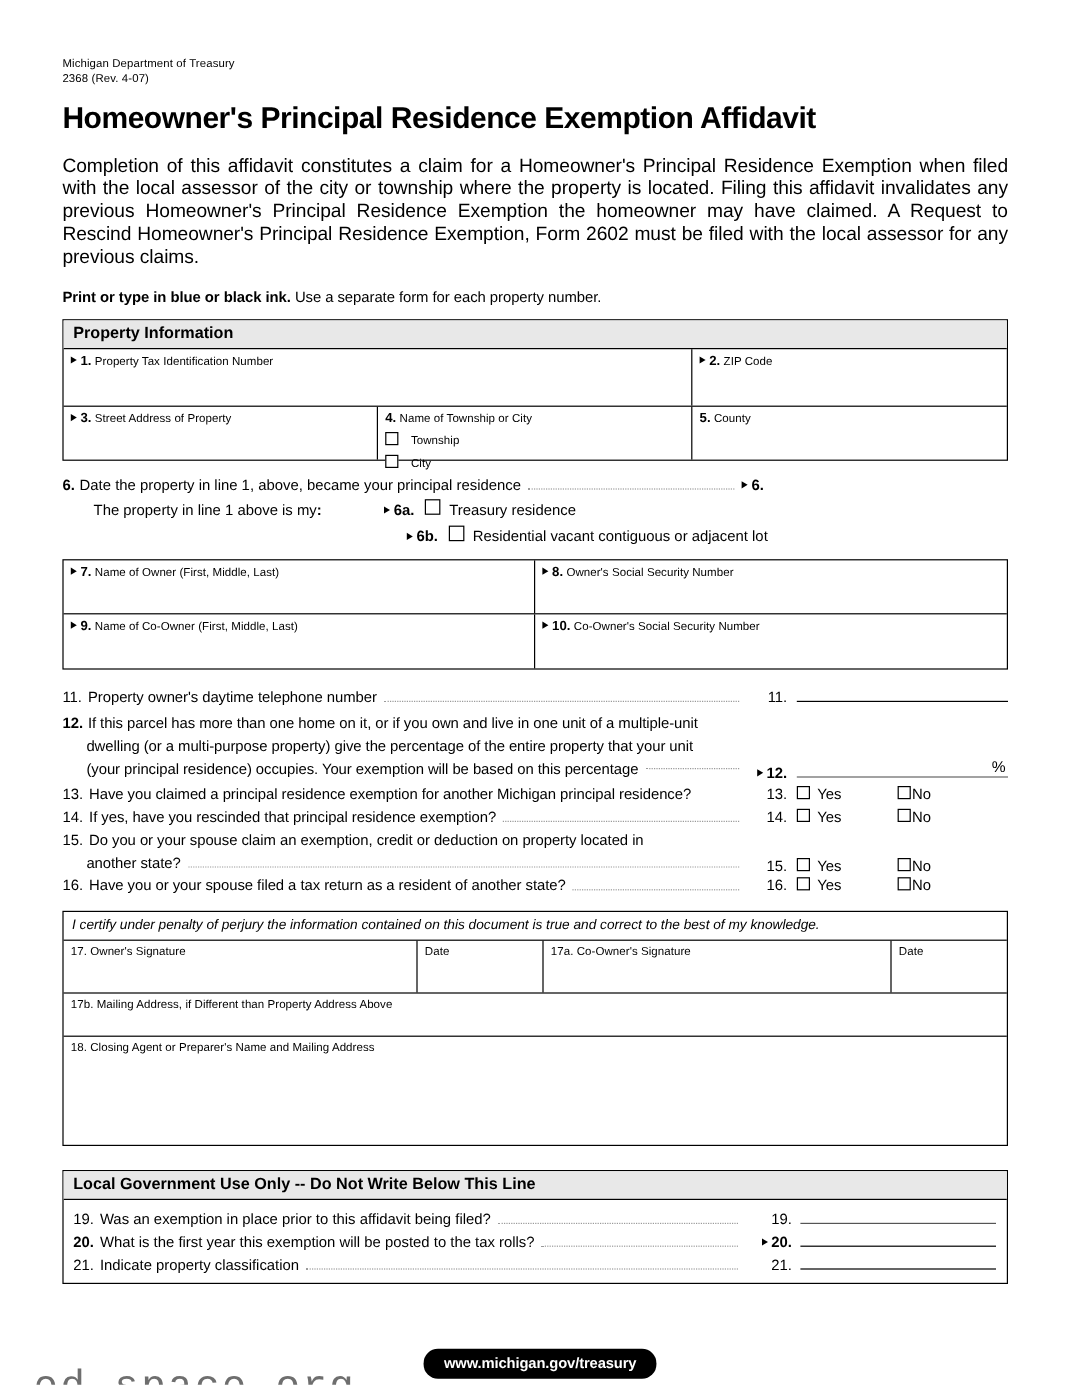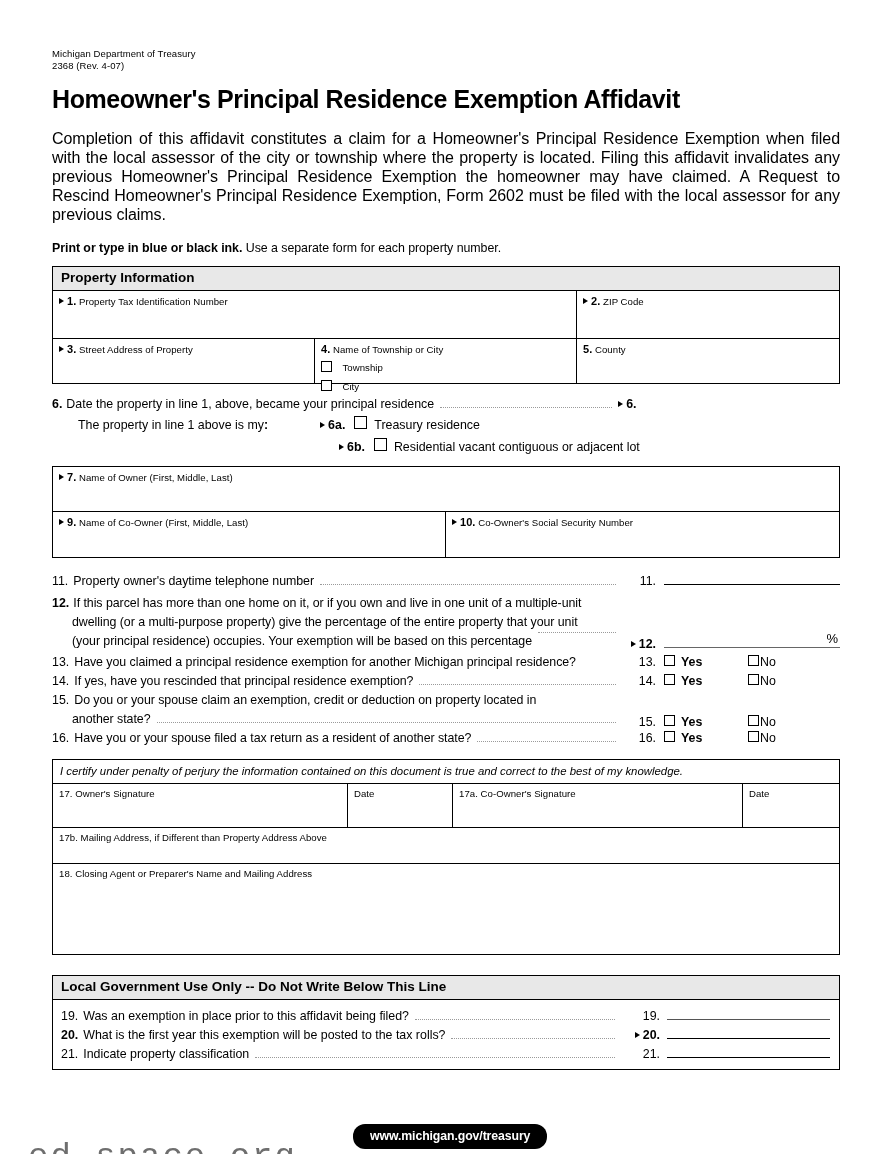--- a/index.html
+++ b/index.html
@@ -72,21 +72,21 @@
   .ow-row { height: 45px; }
 
   
   .qlist { width: 788px; margin-top: 12px; font-size: 12.4px; position: relative; }
   .qrow { display: flex; align-items: baseline; }
   .qtext { line-height: 19px; letter-spacing: -.05px; }
   .q-left { width: 570px; }
   .q-right { width: 218px; display: flex; align-items: baseline; }
   .q-no { width: 42px; text-align: right; padding-right: 8px; font-size: 12.4px; }
   .ynbox { display: flex; align-items: baseline; }
-  .yn-yes { width: 84px; font-weight: bold; }
+  .yn-yes { width: 84px; }
   .yn-yes .cbox { margin-right: 6px; }
   .yn-no .cbox { margin-right: 1px; }
   .yn-lbl { font-size: 12.4px; }
 
   
   #certification-box { margin-top: 11px; }
   .certify { font-size: 11.4px; font-style: italic; padding: 4px 7px 5px;
              border-bottom: 1.2px solid #000; line-height: 14px; }
   .sig-row { height: 44px; }
   .addr-row { height: 36px; }
@@ -197,20 +197,26 @@
   </div>
 
   <div class="box" id="owner-box">
     <div class="row rowline ow-row">
       <div class="cell" style="width:393px">
         <div class="lbl">
           <span class="tri"></span><b>7.</b>
           <span>Name of Owner (First, Middle, Last)</span>
         </div>
       </div>
+      <div class="cell" style="width:393px">
+        <div class="lbl">
+          <span class="tri"></span><b>8.</b>
+          <span>Owner's Social Security Number</span>
+        </div>
+      </div>
     </div>
     <div class="row ow-row">
       <div class="cell" style="width:393px">
         <div class="lbl">
           <span class="tri"></span><b>9.</b>
           <span>Name of Co-Owner (First, Middle, Last)</span>
         </div>
       </div>
       <div class="cell" style="width:393px">
         <div class="lbl">
@@ -235,21 +241,21 @@
       </div>
     </div>
 
     <div class="qrow" style="margin-top:3px">
       <div class="q-left">
         <div style="display:flex;align-items:baseline">
           <b>12.</b>
           <span class="qtext" style="margin-left:4px">If this parcel has more than one home on it, or if you own and live in one unit of a multiple-unit</span>
         </div>
         <div class="qtext" style="padding-left:20px">dwelling (or a  multi-purpose property) give the percentage of the entire property that your unit</div>
-        <div style="display:flex;align-items:flex-start;padding-left:20px">
+        <div style="display:flex;align-items:center;padding-left:20px">
           <span class="qtext">(your principal residence) occupies. Your exemption will be based on this percentage</span>
           <span class="dots"></span>
         </div>
       </div>
       <div class="q-right" style="align-self:flex-end;position:relative">
         <span class="q-no"><span class="tri"></span><b>12.</b></span>
         <span style="flex:1;border-bottom:1.6px solid #666;height:16px;position:relative">
           <span style="position:absolute;right:2px;bottom:1px;font-size:13px">%</span>
         </span>
       </div>

